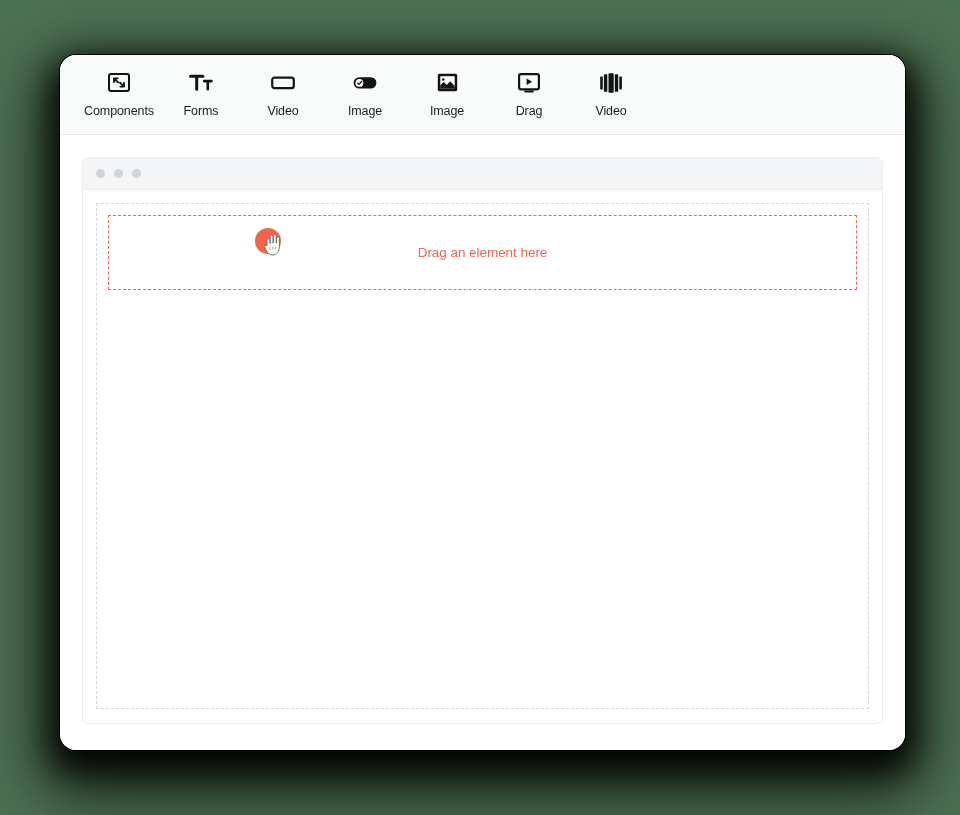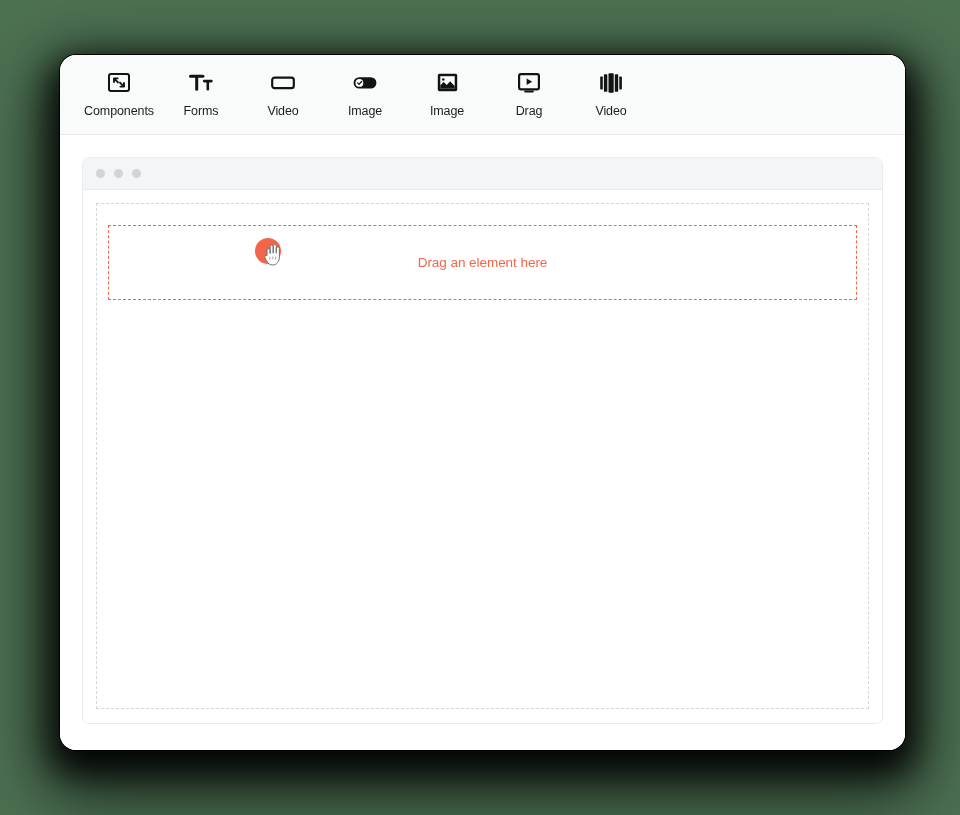--- a/index.html
+++ b/index.html
@@ -123,21 +123,20 @@
   }
 
   .dropzone-active {
     height: 75px;
     border: 1.5px dashed #f2654a;
     display: flex;
     align-items: center;
     justify-content: center;
     position: relative;
     flex: none;
-    margin-top: 10px;
   }
 
   .dropzone-label {
     font-size: 13.5px;
     color: #f2654a;
     letter-spacing: -0.05px;
   }
 
   
   .drag-cursor {

